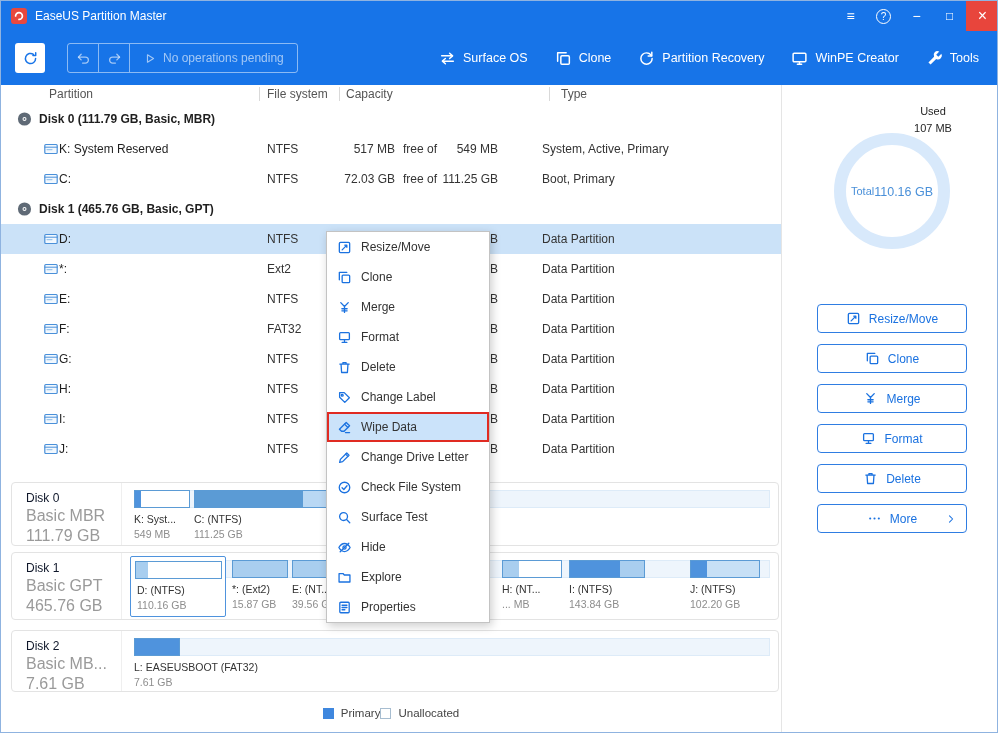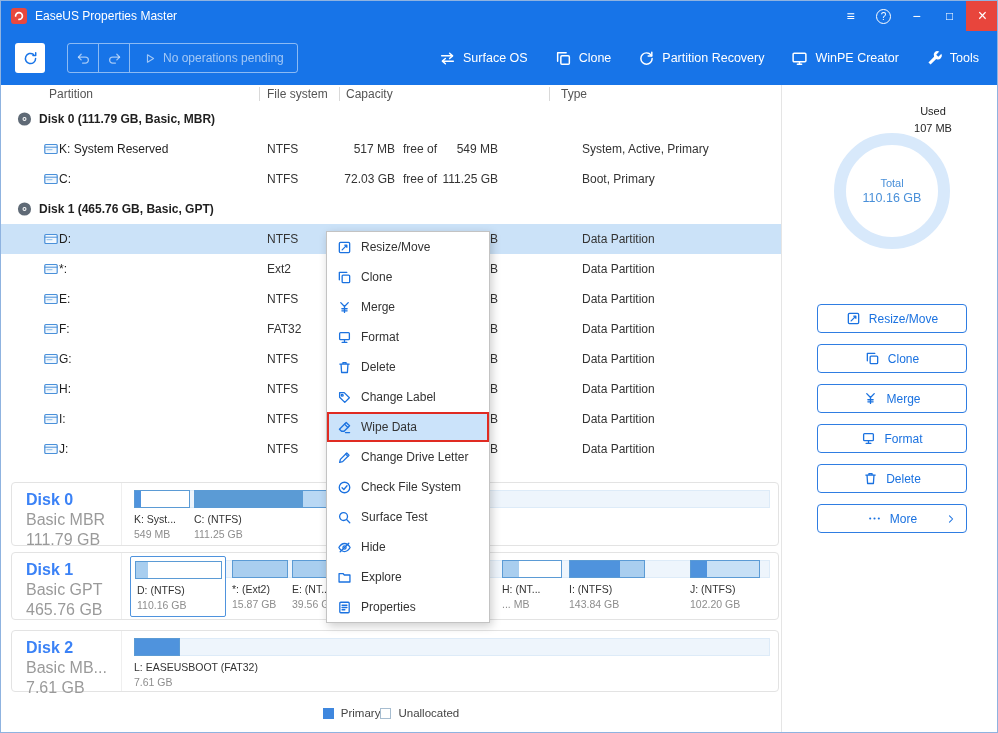--- a/index.html
+++ b/index.html
@@ -41,35 +41,35 @@
   .d-title{position:absolute;left:38px;top:50%;transform:translateY(-50%)}
   .row{position:relative;height:30px}
   .row.sel{background:#cbe2f8}
   .c{position:absolute;top:50%;transform:translateY(-50%);white-space:nowrap}
   .c-icon{left:42px;width:16px;height:16px}
   .c-part{left:58px;color:#1f1f1f}
   .c-fs{left:266px}
   .c-free{left:330px;width:64px;text-align:right}
   .c-of{left:402px}
   .c-total{left:438px;width:59px;text-align:right}
-  .c-type{left:581px}
+  .c-type{left:541px}
 
   
   .cmenu{position:absolute;left:325px;top:230px;width:164px;background:#fff;border:1px solid #c3c3c3;box-shadow:2px 3px 9px rgba(0,0,0,.2);z-index:30}
   .mi{position:relative;height:30px;display:flex;align-items:center;gap:9px;padding:0 10px;font-size:12px;color:#333;background:#fff}
   .mi svg{width:15px;height:15px;color:#1b72e0;flex:0 0 15px}
   .mi.hl{background:#cbe3fa;box-shadow:inset 0 0 0 2px #e02b22}
 
   
   .dpanel{position:absolute;left:10px;width:768px;border:1px solid #e3e3e3;border-radius:4px;background:#fff}
   #dp0{top:397px;height:64px}
   #dp1{top:467px;height:68px}
   #dp2{top:545px;height:62px}
   .dp-info{position:absolute;left:0;top:0;width:110px;height:100%;padding:8px 0 0 14px;border-right:1px solid #efefef}
-  .dp-name{font-weight:bold;font-size:16px;color:#3b82f6}
+  .dp-name{font-weight:normal;font-size:12px;color:#0f172a}
   .dp-sub{font-size:16px;color:#9a9a9a;margin-top:2px}
   .dp-bars{position:absolute;left:112px;top:0;right:0;bottom:0}
   .track{position:absolute;left:10px;right:8px;top:7px;height:18px;background:#eef5fc;border:1px solid #ddebf8}
   .seg{position:absolute;top:7px;height:18px;border:1px solid #5b9bd5;background:#fff;overflow:hidden}
   .seg .fill{position:absolute;left:0;top:0;bottom:0;background:#4f93dd}
   .seg .fill.lt{background:#a9ceef}
   .plab{position:absolute;top:29px;font-size:10.5px;line-height:1.4;white-space:nowrap;color:#333}
   .plab .psize{color:#8d8d8d;display:block}
   .selcell{position:absolute;left:6px;top:3px;width:96px;height:61px;border:1px solid #4f93dd;border-radius:2px;background:#fff}
   .selcell .seg{left:4px;top:4px;width:87px}
@@ -77,21 +77,21 @@
 
   
   .legend{position:absolute;left:0;top:622px;width:780px;display:flex;justify-content:center;align-items:center;font-size:11.5px;color:#444}
   .lg{display:flex;align-items:center;gap:7px}
   .sw{width:11px;height:11px;display:inline-block}
   .sw.primary{background:#3f87de}
   .sw.unalloc{background:#fff;border:1px solid #a7bdd0}
 
   
   .rpanel{position:absolute;left:780px;top:84px;width:218px;height:649px;border-left:1px solid #e5e5e5;background:#fff}
-  .donut{position:absolute;left:52px;top:48px;width:116px;height:116px;border:12px solid #d8e9fb;border-radius:50%;display:flex;flex-direction:column;align-items:center;justify-content:center;color:#4a90d9}
+  .donut{position:absolute;left:52px;top:48px;width:116px;height:116px;border:12px solid #d8e9fb;border-radius:50%;display:flex;flex-direction:row;align-items:center;justify-content:center;color:#4a90d9}
   .donut .t1{font-size:11px}
   .donut .t2{font-size:12.5px;margin-top:2px}
   .useddot{position:absolute;left:114px;top:50px;width:10px;height:10px;border-radius:50%;background:#3bb257}
   .usedlab{position:absolute;left:118px;top:18px;width:66px;text-align:center;font-size:11px;color:#1f1f1f;line-height:1.5}
   .sbtn{position:absolute;left:35px;width:150px;height:29px;border:1px solid #2f7de2;border-radius:4px;background:#fff;color:#1b72e0;display:flex;align-items:center;justify-content:center;gap:8px;font-size:12px;cursor:default}
   .sbtn svg{width:15px;height:15px}
   .sbtn .chev{position:absolute;right:9px;width:12px;height:12px}
   #sb0{top:219px}#sb1{top:259px}#sb2{top:299px}#sb3{top:339px}#sb4{top:379px}#sb5{top:419px}
 </style>
 </head>
@@ -206,21 +206,21 @@
       </symbol>
   </defs>
 </svg>
 
 <div class="window">
 
   <div class="titlebar">
     <svg class="icosvg logo">
         <use href="#i-logo"></use>
       </svg>
-    <span class="title">EaseUS Properties Master</span>
+    <span class="title">EaseUS Partition Master</span>
     <div class="win-controls">
       <span class="wc">≡</span>
       <span class="wc">
           <span class="help-circle">?</span>
         </span>
       <span class="wc">−</span>
       <span class="wc" style="font-size:12px">□</span>
       <span class="wc close" style="font-size:16px">×</span>
     </div>
   </div>

